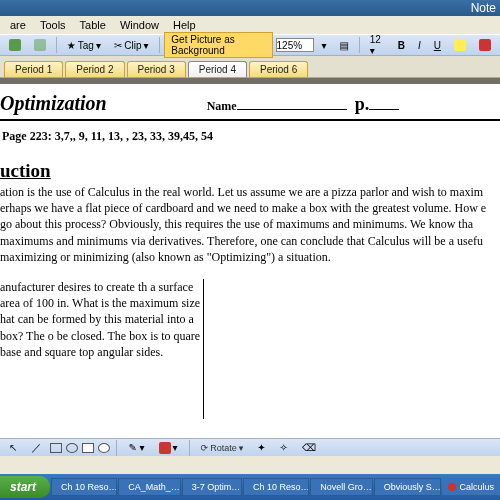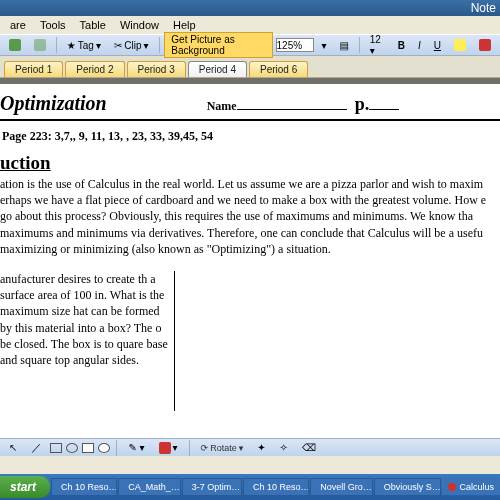--- a/index.html
+++ b/index.html
@@ -22,25 +22,25 @@
   .tab { background: linear-gradient(#fff3c8, #f5da7a); border: 1px solid #d0a030; border-bottom: none; padding: 2px 10px; border-radius: 3px 3px 0 0; font-size: 10px; cursor: pointer; color: #222; }
   .tab.active { background: linear-gradient(#fff, #f0f0f0); border-color: #888; font-weight: normal; }
 
   .page-wrap { background: #726f68; padding: 6px 0 0 0; height: 360px; overflow: hidden; }
   .page { background: #fff; margin: 0; padding: 8px 0 0 0; height: 100%; color: #000; font-family: 'Times New Roman', serif; font-size: 12px; position: relative; }
   .hdr-row { display: flex; align-items: baseline; border-bottom: 2px solid #000; padding: 0 6px 4px 0; margin-bottom: 6px; }
   .hdr-title { font-size: 20px; font-weight: bold; font-style: italic; margin-right: 40px; }
   .hdr-name { font-size: 12px; font-weight: bold; margin-left: 60px; }
   .hdr-line { display: inline-block; border-bottom: 1px solid #000; width: 110px; height: 14px; vertical-align: baseline; }
   .hdr-p { font-size: 18px; font-weight: bold; margin-left: 8px; }
-  .hw { font-weight: bold; font-size: 12px; margin: 8px 0 8px 0; padding-left: 2px; }
+  .hw { font-weight: bold; font-size: 12px; margin: 8px 0 16px 0; padding-left: 2px; }
   .sect { font-weight: bold; text-decoration: underline; font-size: 19px; margin-bottom: 2px; }
   .para { font-size: 12px; line-height: 1.35; padding-right: 4px; }
   .cols { display: flex; margin-top: 14px; }
-  .col-left { width: 175px; border-right: 1.5px solid #000; font-size: 12px; line-height: 1.35; min-height: 140px; }
+  .col-left { width: 204px; border-right: 1.5px solid #000; font-size: 12px; line-height: 1.35; min-height: 140px; }
   .col-right { flex: 1; }
 
   .bottom-toolbar { background: linear-gradient(#dbe6f6, #c0d4ed); height: 18px; display: flex; align-items: center; padding: 0 4px; gap: 4px; border-top: 1px solid #a0b0c0; font-size: 10px; }
   .shape { width: 12px; height: 10px; display: inline-block; border: 1px solid #555; }
   .shape.circ { border-radius: 50%; }
   .mini { font-size: 9px; color: #333; }
 
   .taskbar { position: absolute; bottom: 0; left: 0; right: 0; height: 26px; background: linear-gradient(#3a7ac0, #245a9e); display: flex; align-items: center; padding: 0; gap: 1px; }
   .start { background: linear-gradient(#5ab04a, #3a8a2a); color: #fff; font-weight: bold; font-style: italic; padding: 4px 14px 4px 10px; border-radius: 0 10px 10px 0; font-size: 12px; }
   .task { background: #3a72b8; color: #fff; font-size: 9px; padding: 3px 6px; border: 1px solid #2a5a92; max-width: 70px; white-space: nowrap; overflow: hidden; text-overflow: ellipsis; display: flex; align-items: center; gap: 3px; }

